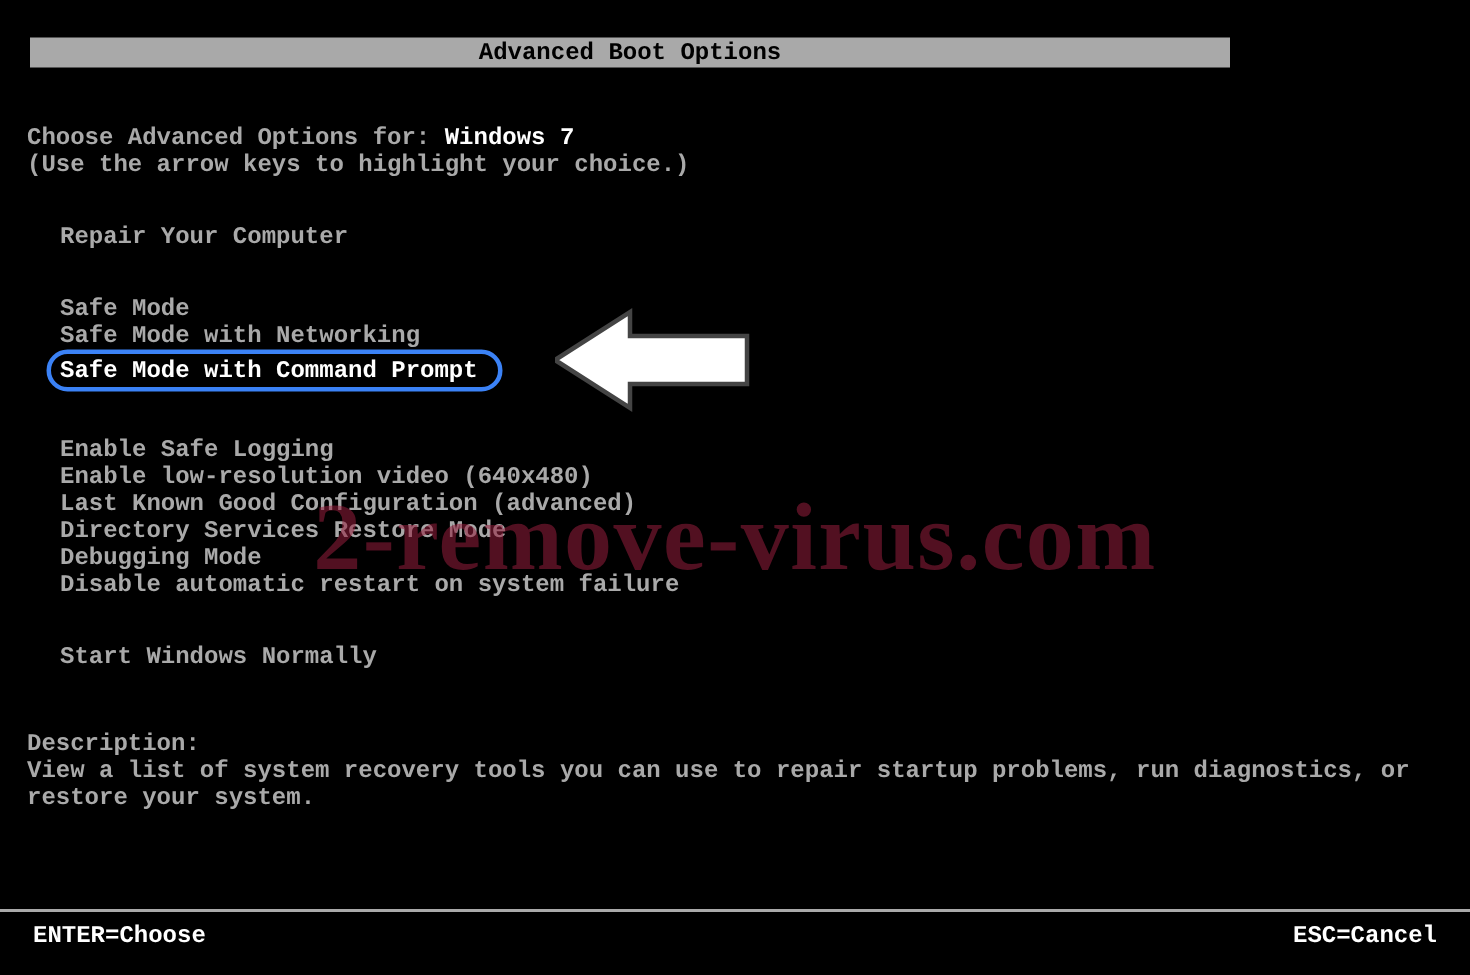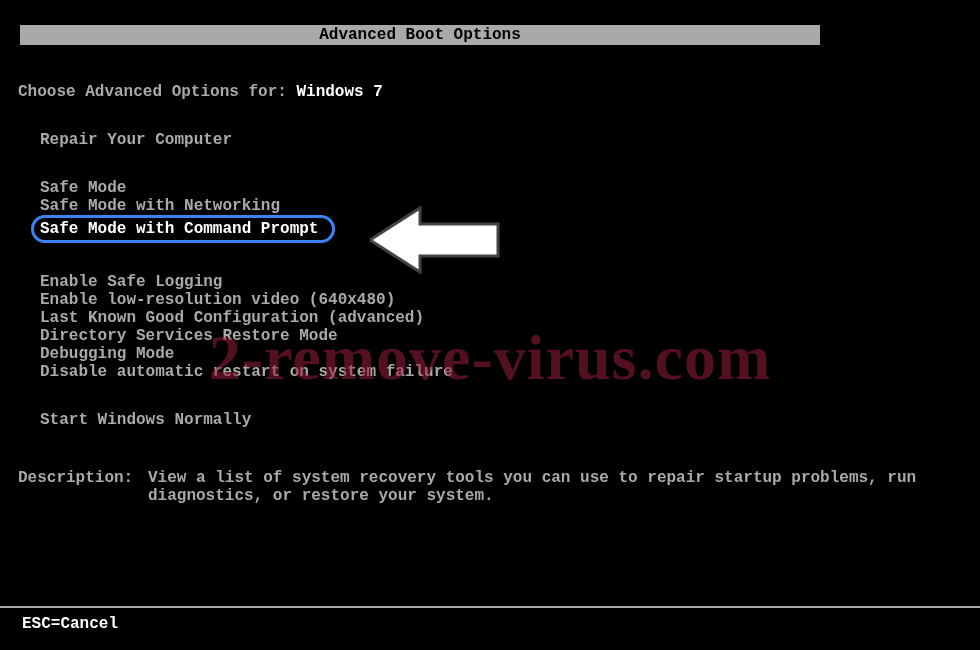--- a/index.html
+++ b/index.html
@@ -31,21 +31,21 @@
   .group{margin-top:30px;}
   .opt{line-height:18px;white-space:pre;}
   .highlight{
     display:inline-block;
     border:3px solid #3b82f6;
     border-radius:16px;
     padding:2px 14px 2px 6px;
     margin-left:-9px;
     color:#fff;
   }
-  .desc-block{margin-top:40px;display:flex;}
+  .desc-block{margin-top:40px;display:flex;flex-direction:column;}
   .desc-label{width:130px;}
   .desc-text{flex:1;white-space:pre-line;}
   .footer{
     position:absolute;left:0;bottom:10px;
     width:980px;box-sizing:border-box;
     padding:0 22px;
     border-top:2px solid #a9a9a9;
     line-height:32px;
     color:#fff;
     display:flex;justify-content:space-between;
@@ -73,20 +73,21 @@
 <body>
 
 <div class="screen">
 
   <div class="titlebar">Advanced Boot Options</div>
 
   <div class="content">
     <div>
       <span>Choose Advanced Options for: </span><span class="os-name">Windows 7</span>
     </div>
+    <div>(Use the arrow keys to highlight your choice.)</div>
 
     <div class="opts">
       <div class="group" id="g1">
           <div class="opt">Repair Your Computer</div>
         </div>
       <div class="group" id="g2">
           <div class="opt">Safe Mode</div>
           <div class="opt">Safe Mode with Networking</div>
           <div class="opt"><span class="highlight">Safe Mode with Command Prompt</span></div>
         </div>
@@ -103,20 +104,21 @@
         </div>
     </div>
 
     <div class="desc-block">
       <div class="desc-label">Description:</div>
       <div class="desc-text">View a list of system recovery tools you can use to repair startup problems, run diagnostics, or restore your system.</div>
     </div>
   </div>
 
   <div class="footer">
+    <span>ENTER=Choose</span>
     <span>ESC=Cancel</span>
   </div>
 
   <svg class="arrow" viewBox="0 0 130 80">
     <polygon points="0,40 50,8 50,24 128,24 128,56 50,56 50,72" fill="#fff" stroke="#444" stroke-width="3"></polygon>
   </svg>
 
   <div class="watermark">2-remove-virus.com</div>
 </div>
 

